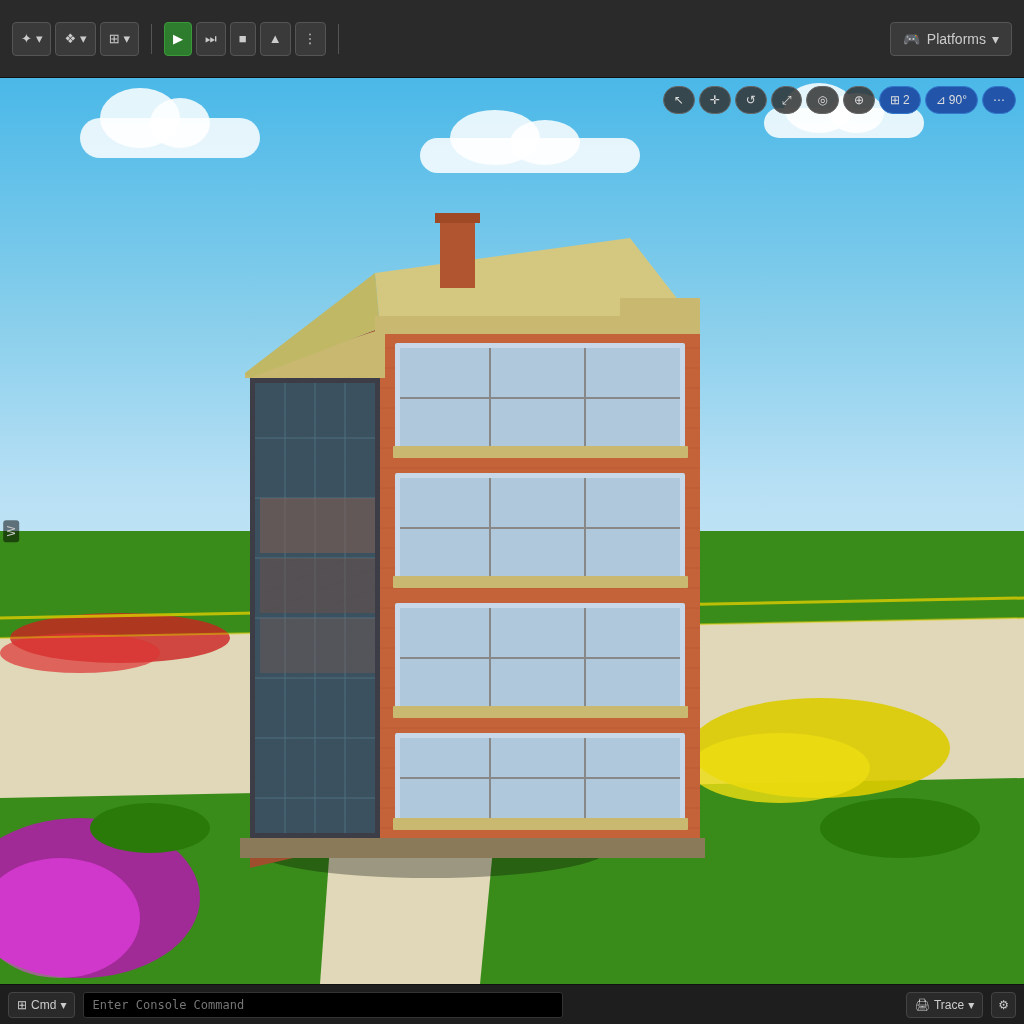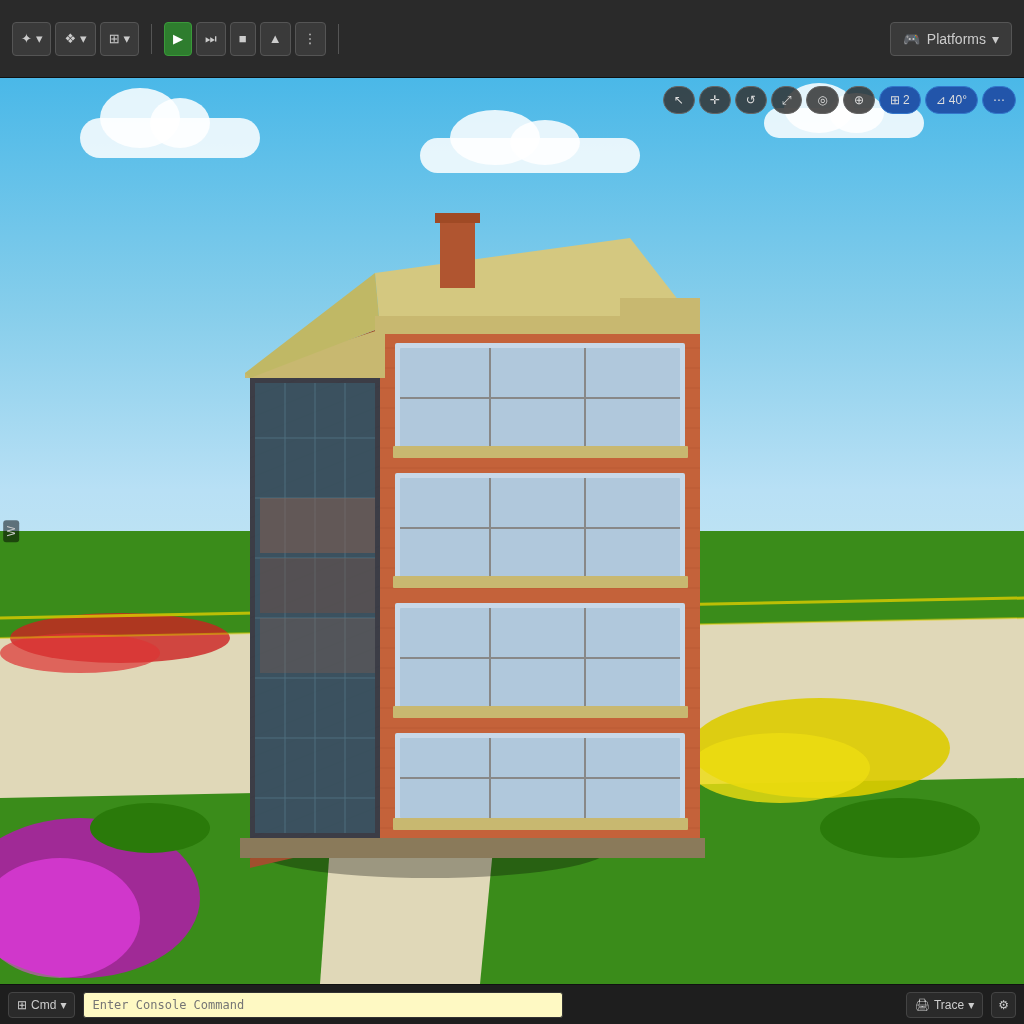--- a/index.html
+++ b/index.html
@@ -180,21 +180,21 @@
       font-size: 12px;
       display: flex;
       align-items: center;
       gap: 4px;
       height: 26px;
     }
 
     #console-input {
       flex: 1;
       max-width: 480px;
-      background: #fef9c3;
+      background: #000000;
       border: 1px solid #333;
       border-radius: 3px;
       color: #888;
       padding: 3px 8px;
       font-size: 12px;
       height: 26px;
       font-family: monospace;
     }
 
     .trace-btn {
@@ -480,21 +480,21 @@
     </button>
     <button class="vp-btn">
       <span>⊕</span>
     </button>
     <button class="vp-btn blue-bg">
       <span>⊞</span>
       <span>2</span>
     </button>
     <button class="vp-btn blue-bg">
       <span>⊿</span>
-      <span>40°</span>
+      <span>90°</span>
     </button>
     <button class="vp-btn blue-bg">
       <span>⋯</span>
     </button>
   </div>
 </div>
 
 <div id="bottom-bar">
   <button class="console-btn">
     <span>⊞</span>

